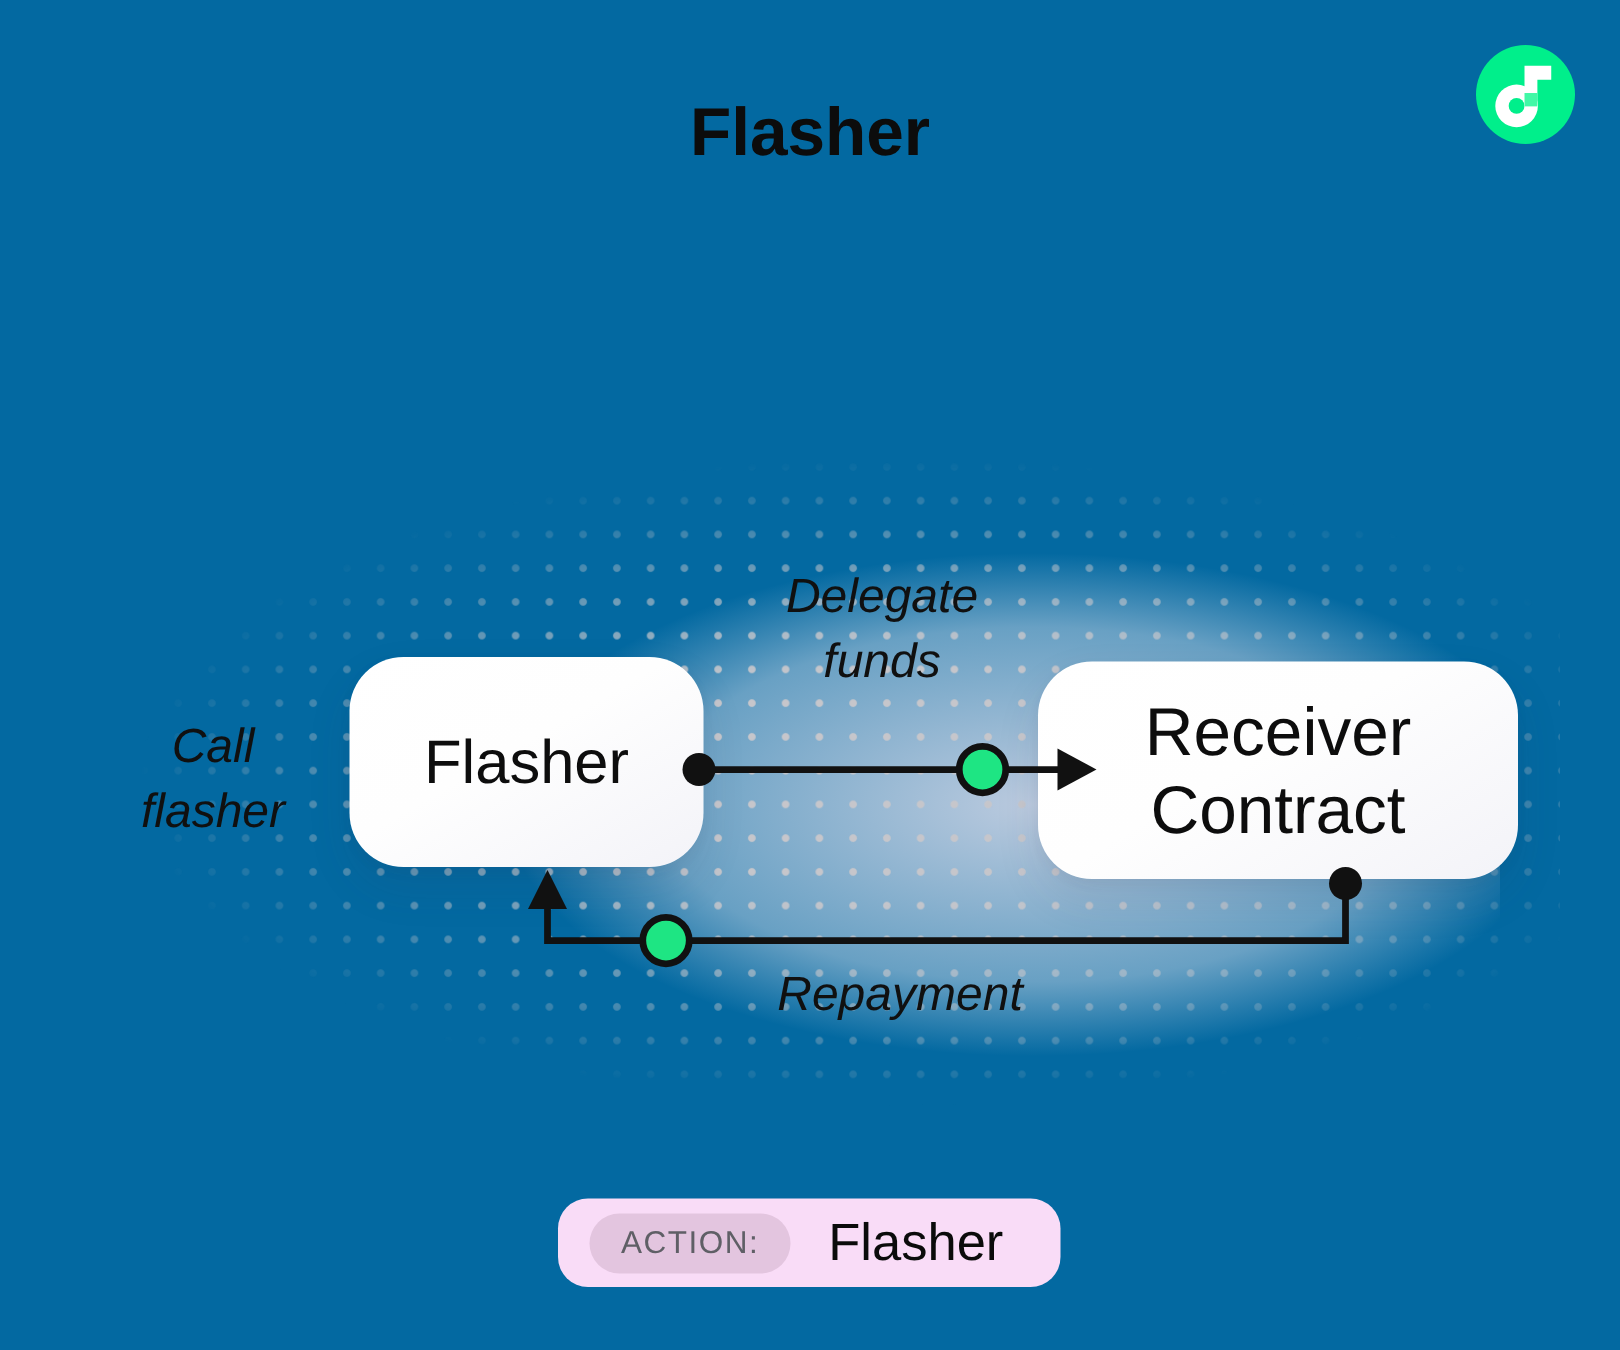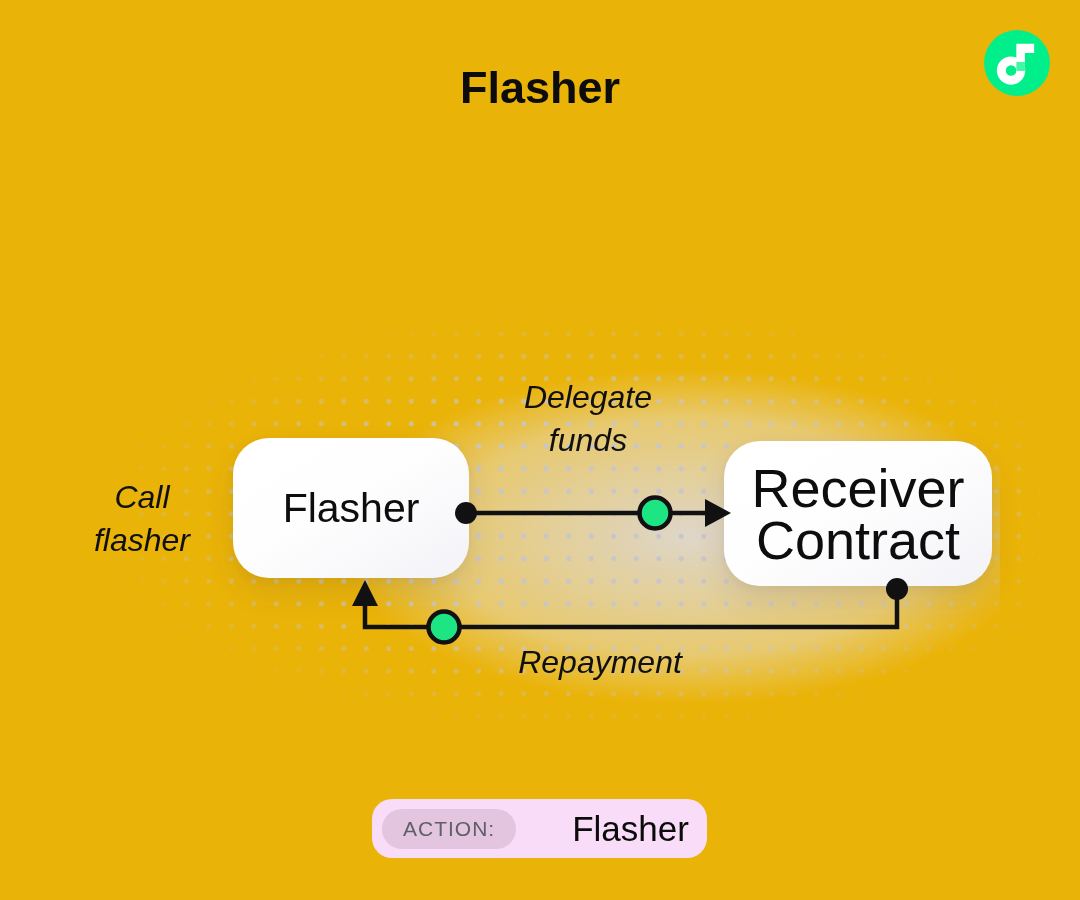--- a/index.html
+++ b/index.html
@@ -1,17 +1,17 @@
 <!DOCTYPE html>
 <html><head>
 <meta charset="utf-8">
 <style>
   html,body{margin:0;padding:0;}
   body{background:#efefef;font-family:"Liberation Sans",sans-serif;}
-  .stage{position:relative;width:1080px;height:900px;background:#eab308;overflow:hidden;}
+  .stage{position:relative;width:1080px;height:900px;background:#0369a1;overflow:hidden;}
 
   
   .title{
     position:absolute;left:0;top:62px;width:100%;
     text-align:center;font-size:45px;font-weight:700;color:#0c0c0c;
     letter-spacing:0px;
   }
   .subtitle{
     position:absolute;left:0;top:182px;width:100%;
     text-align:center;font-size:37px;font-weight:400;color:#141414;
@@ -37,38 +37,38 @@
 
   
   .node-box{
     position:absolute;border-radius:36px;
     background:linear-gradient(150deg,#ffffff 0%,#fefefe 45%,#f3f3f8 100%);
     box-shadow:0 14px 30px rgba(55,55,85,0.10),0 3px 8px rgba(55,55,85,0.05);
     display:flex;align-items:center;justify-content:center;
     color:#0d0d0d;text-align:center;
   }
   .flasher-box{left:233px;top:438px;width:236px;height:140px;font-size:41px;}
-  .receiver-box{left:724px;top:441px;width:268px;height:145px;font-size:54px;line-height:52px;white-space:pre-line;}
+  .receiver-box{left:692px;top:441px;width:320px;height:145px;font-size:45px;line-height:52px;white-space:pre-line;}
 
   
   .flow-label{
     position:absolute;font-style:italic;font-size:32px;color:#101010;
     line-height:43px;text-align:center;white-space:pre-line;
   }
   .call-label{left:52px;top:476px;width:180px;}
   .delegate-label{left:478px;top:376px;width:220px;}
   .repayment-label{left:490px;top:641px;width:220px;}
 
   .connectors{position:absolute;left:0;top:0;width:1080px;height:900px;pointer-events:none;}
 
   
   .action-pill{
     position:absolute;left:372px;top:799px;width:335px;height:59px;
     background:#f9dcf7;border-radius:20px;
-    display:flex;align-items:center;padding:1px;box-sizing:border-box;gap:31px;
+    display:flex;align-items:center;padding:12px;box-sizing:border-box;
   }
   .action-badge{
     margin-left:9px;height:40px;border-radius:20px;background:#e3c5df;
     display:flex;align-items:center;padding:0 21px;
     font-size:21px;font-weight:500;color:#5f5f66;letter-spacing:1px;
   }
   .action-value{margin-left:25px;font-size:35px;color:#0b0b0b;}
 </style>
 </head>
 <body>

